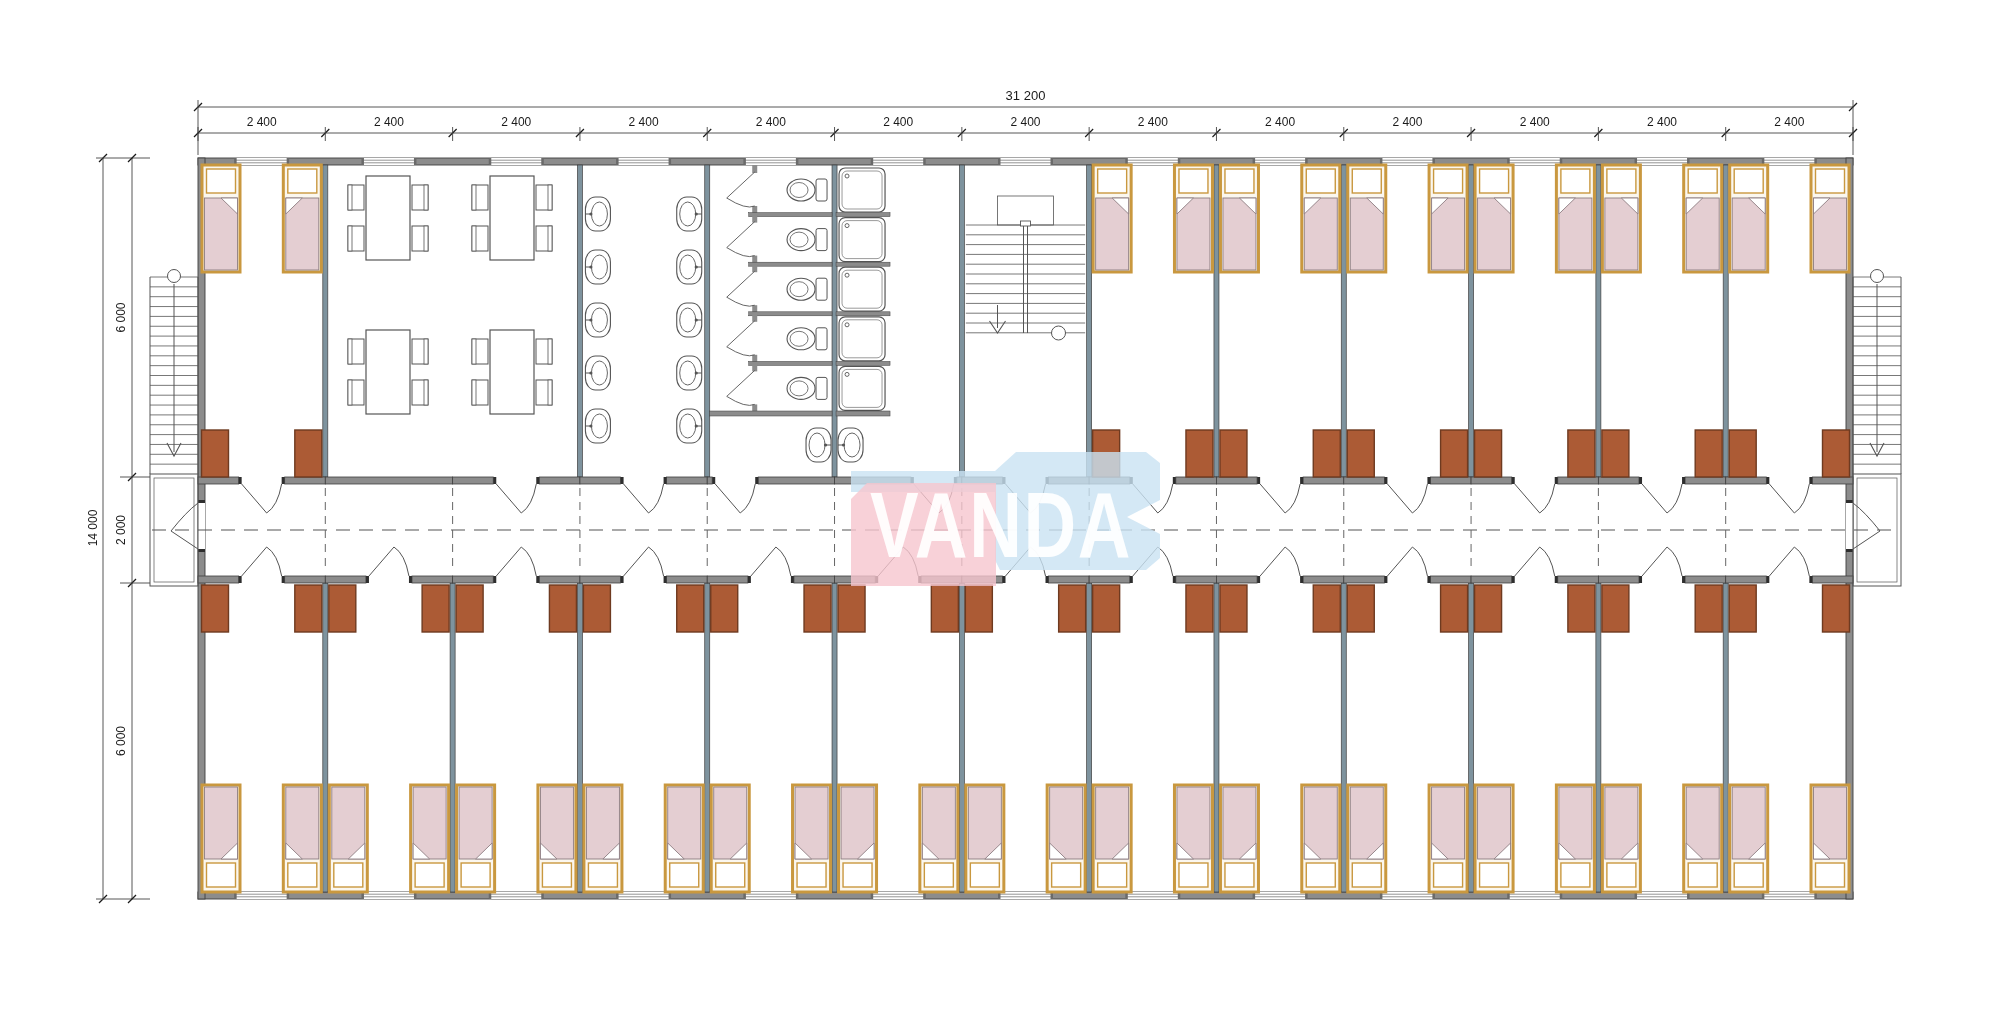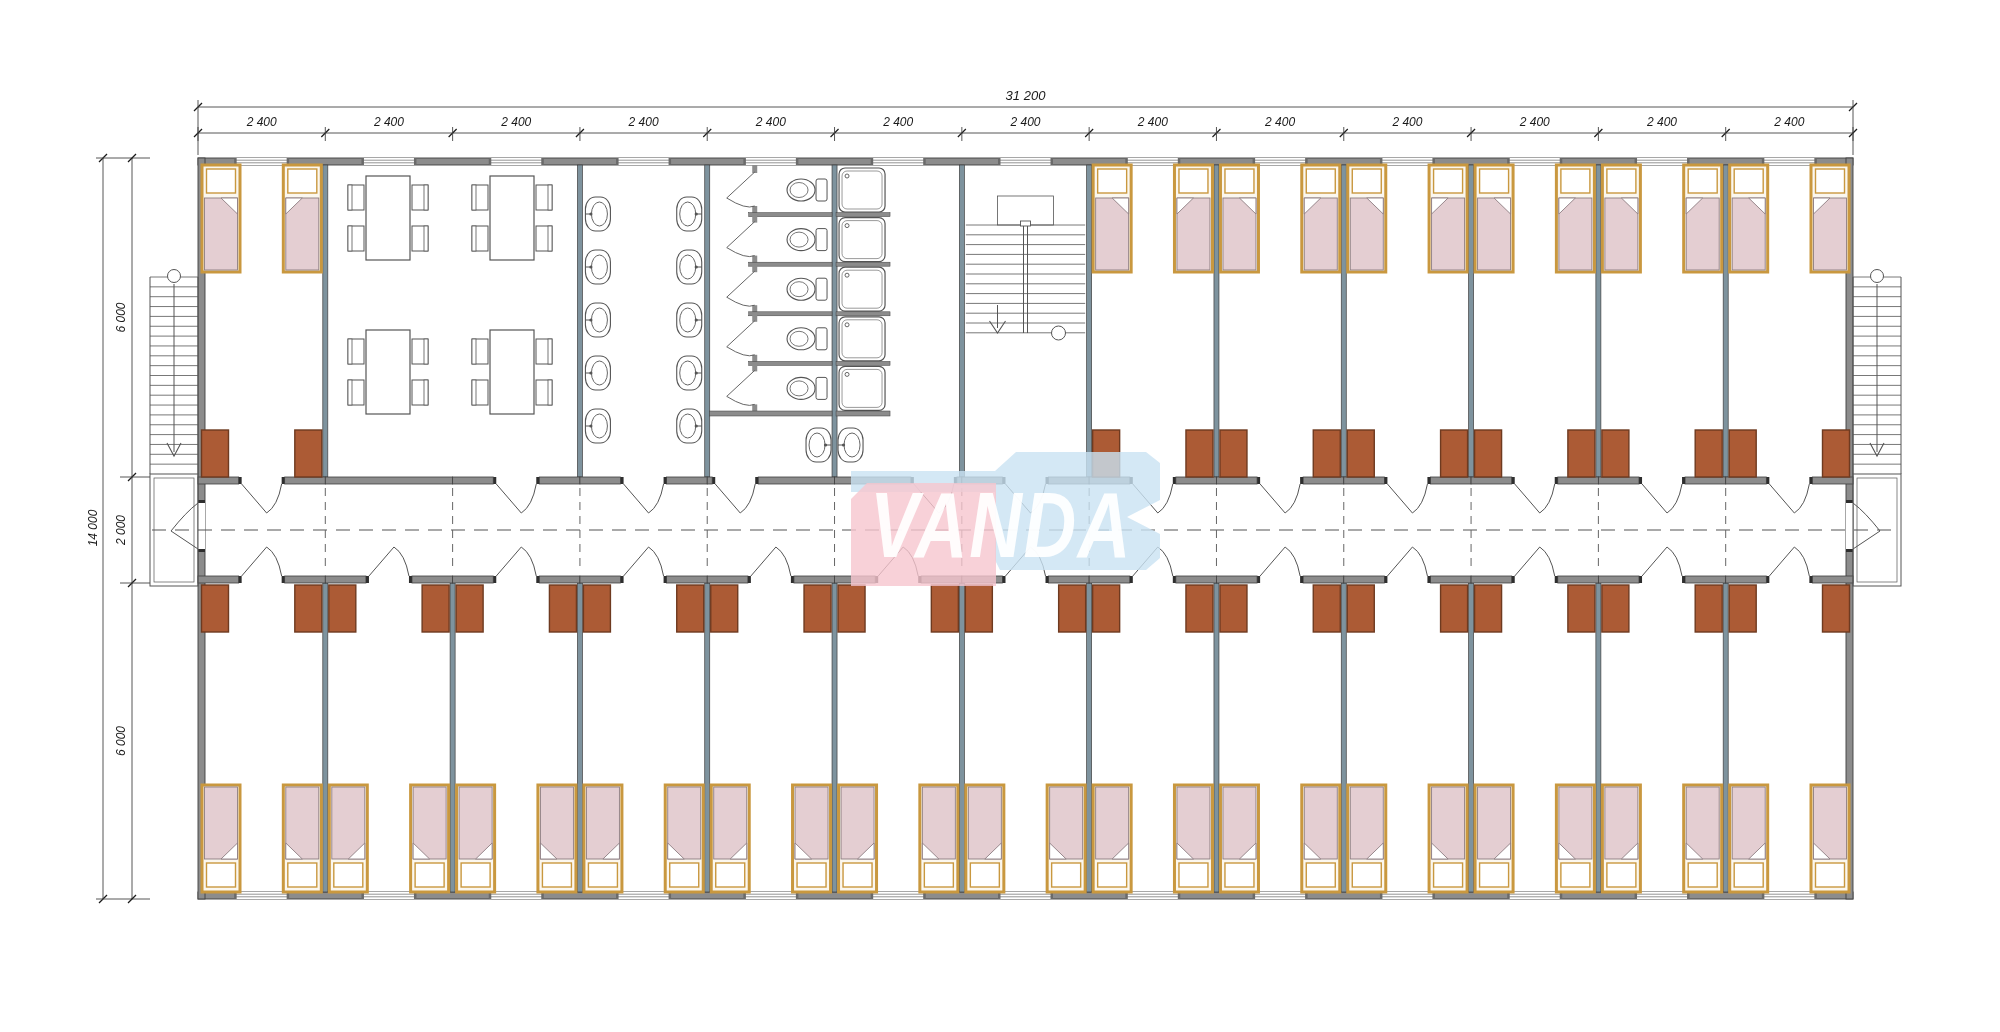--- a/index.html
+++ b/index.html
@@ -1,17 +1,17 @@
 <!DOCTYPE html>
 <html><head>
 <meta charset="utf-8">
 <style>
   html,body{margin:0;padding:0;background:#ffffff;}
   .stage{width:2000px;height:1032px;position:relative;background:#ffffff;overflow:hidden;
-         font-family:"Liberation Sans",sans-serif;font-style:italic;}
+         font-family:"Liberation Sans",sans-serif;}
   svg text{font-family:"Liberation Sans",sans-serif;}
 </style>
 </head>
 <body>
 
 <div class="stage">
   <svg id="plan" width="2000" height="1032" viewBox="0 0 2000 1032">
       <rect x="0" y="0" width="2000" height="1032" fill="#FFFFFF"></rect>
       <g>
         <rect x="198" y="158" width="1655" height="7" fill="#8C8C8C" stroke="#3F3F3F" stroke-width="0.9"></rect>

